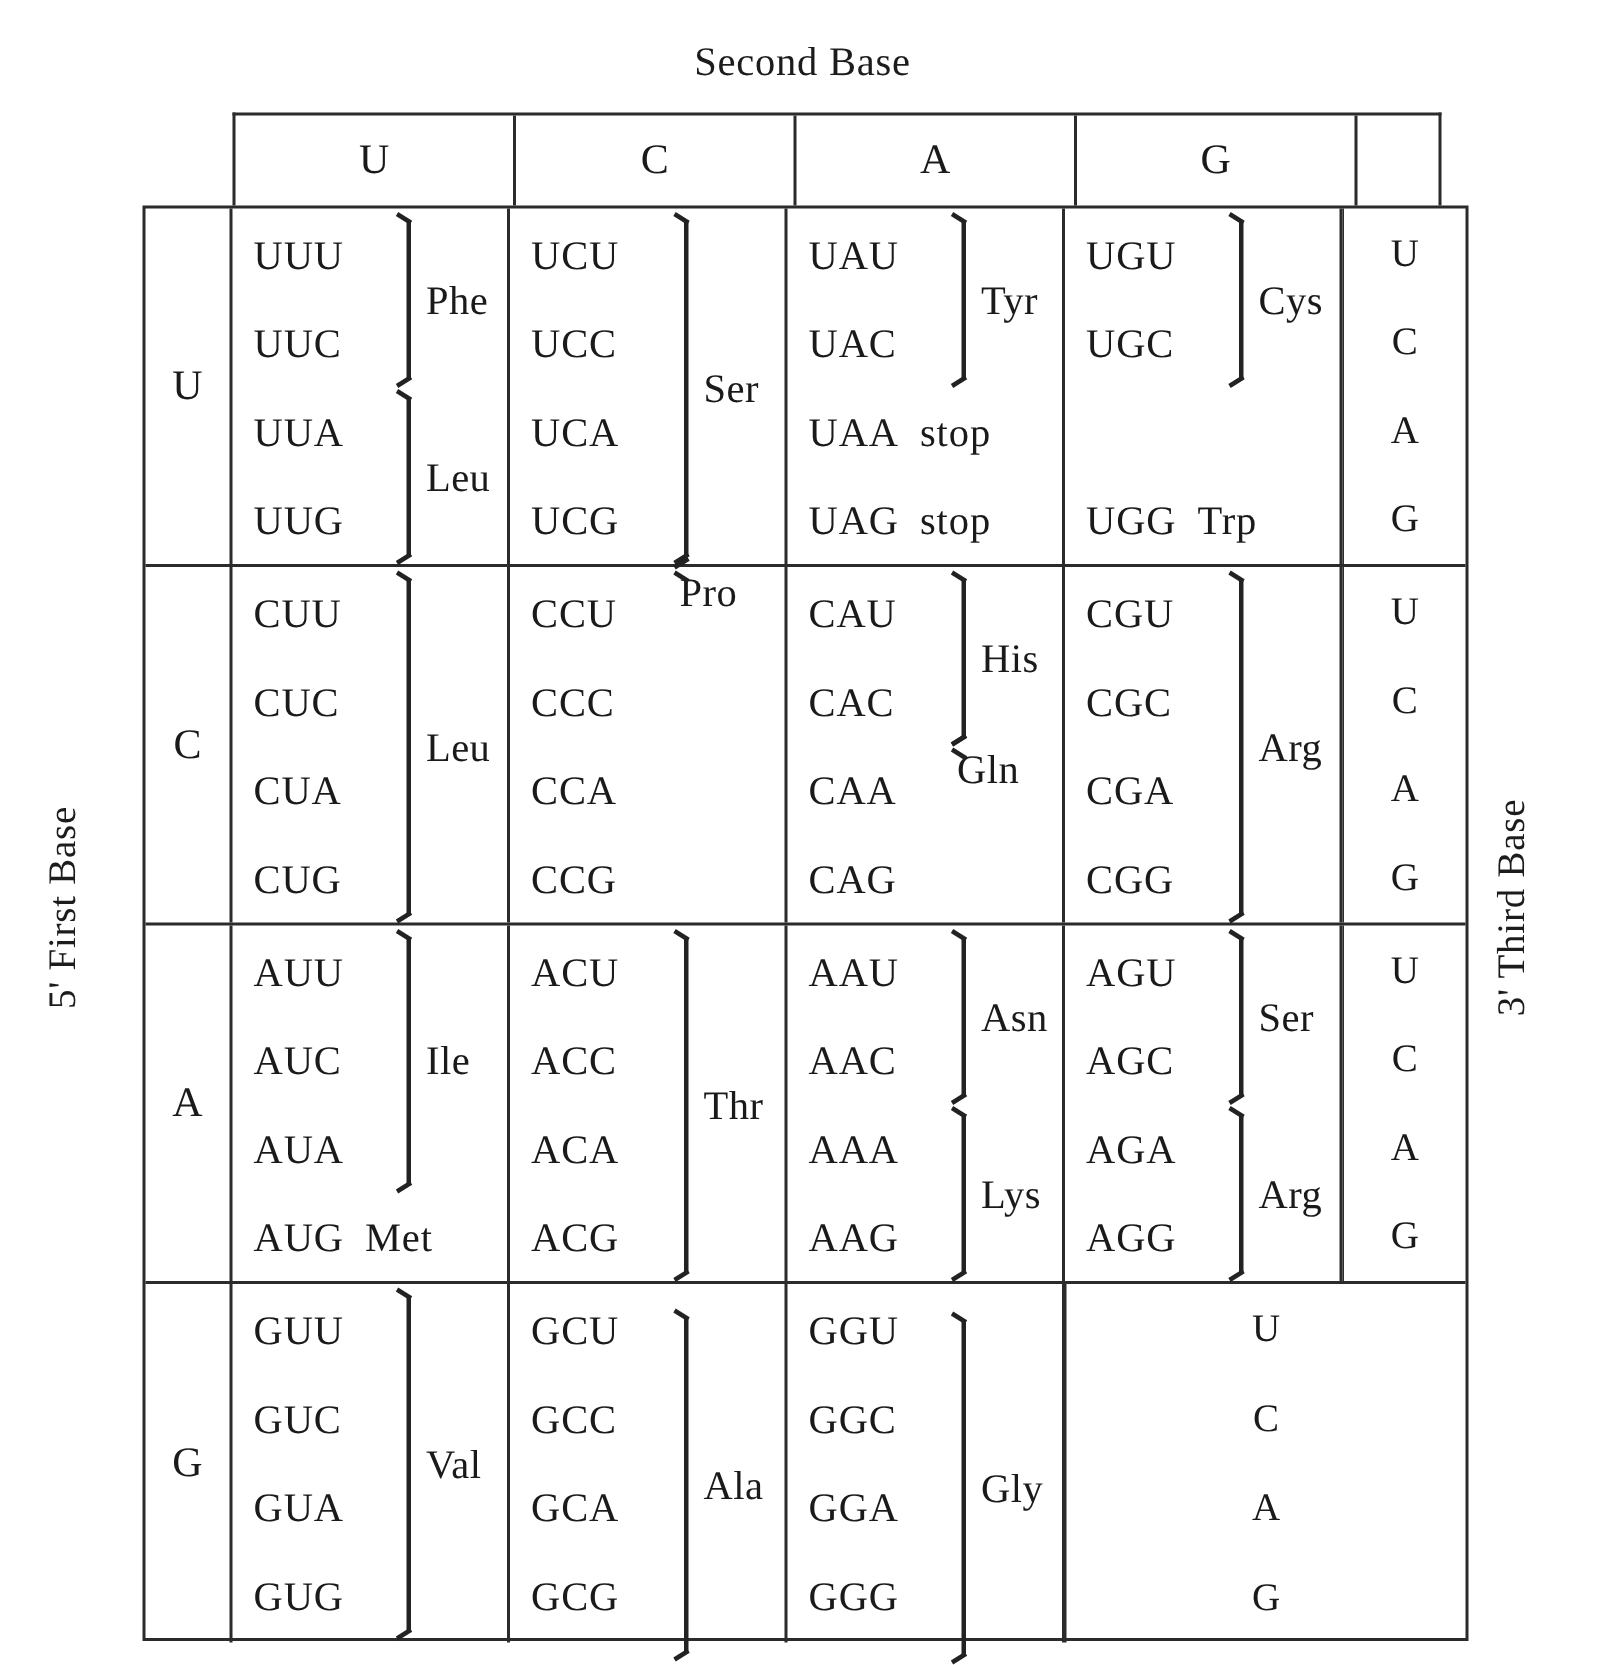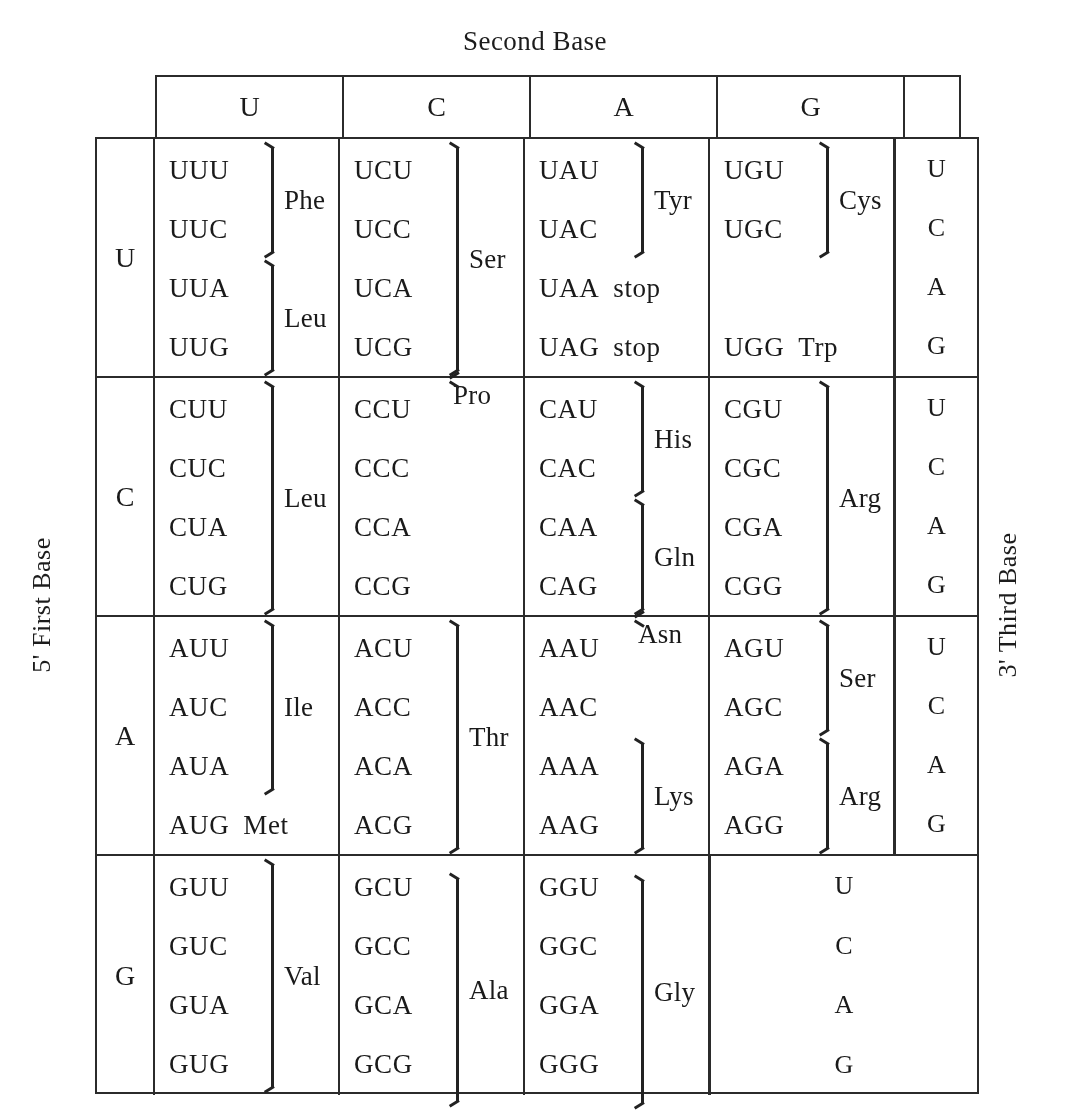--- a/index.html
+++ b/index.html
@@ -319,21 +319,21 @@
           <div class="codon-line r1">CAC</div>
           <div class="codon-line r2">CAA</div>
           <div class="codon-line r3">CAG</div>
           <div class="bracket-group" style="top: 2px; height: 118px; left: 108px;">
             <div class="bracket">
               <span class="hook-top"></span>
               <span class="hook-bot"></span>
             </div>
             <div class="aa-label">His</div>
           </div>
-          <div class="bracket-group" style="top: 120px; height: 118px; left: 108px;">
+          <div class="bracket-group" style="top: 120px; height: 118px; left: 108px; flex-direction: column;">
             <div class="bracket">
               <span class="hook-top"></span>
               <span class="hook-bot"></span>
             </div>
             <div class="aa-label">Gln</div>
           </div>
         </div>
         <div class="codon-cell">
           <div class="codon-line r0">CGU</div>
           <div class="codon-line r1">CGC</div>
@@ -380,21 +380,21 @@
               <span class="hook-bot"></span>
             </div>
             <div class="aa-label">Thr</div>
           </div>
         </div>
         <div class="codon-cell">
           <div class="codon-line r0">AAU</div>
           <div class="codon-line r1">AAC</div>
           <div class="codon-line r2">AAA</div>
           <div class="codon-line r3">AAG</div>
-          <div class="bracket-group" style="top: 2px; height: 118px; left: 108px; flex-direction: column;">
+          <div class="bracket-group" style="top: 2px; height: 118px; left: 108px;">
             <div class="bracket">
               <span class="hook-top"></span>
               <span class="hook-bot"></span>
             </div>
             <div class="aa-label">Asn</div>
           </div>
           <div class="bracket-group" style="top: 120px; height: 118px; left: 108px;">
             <div class="bracket">
               <span class="hook-top"></span>
               <span class="hook-bot"></span>

